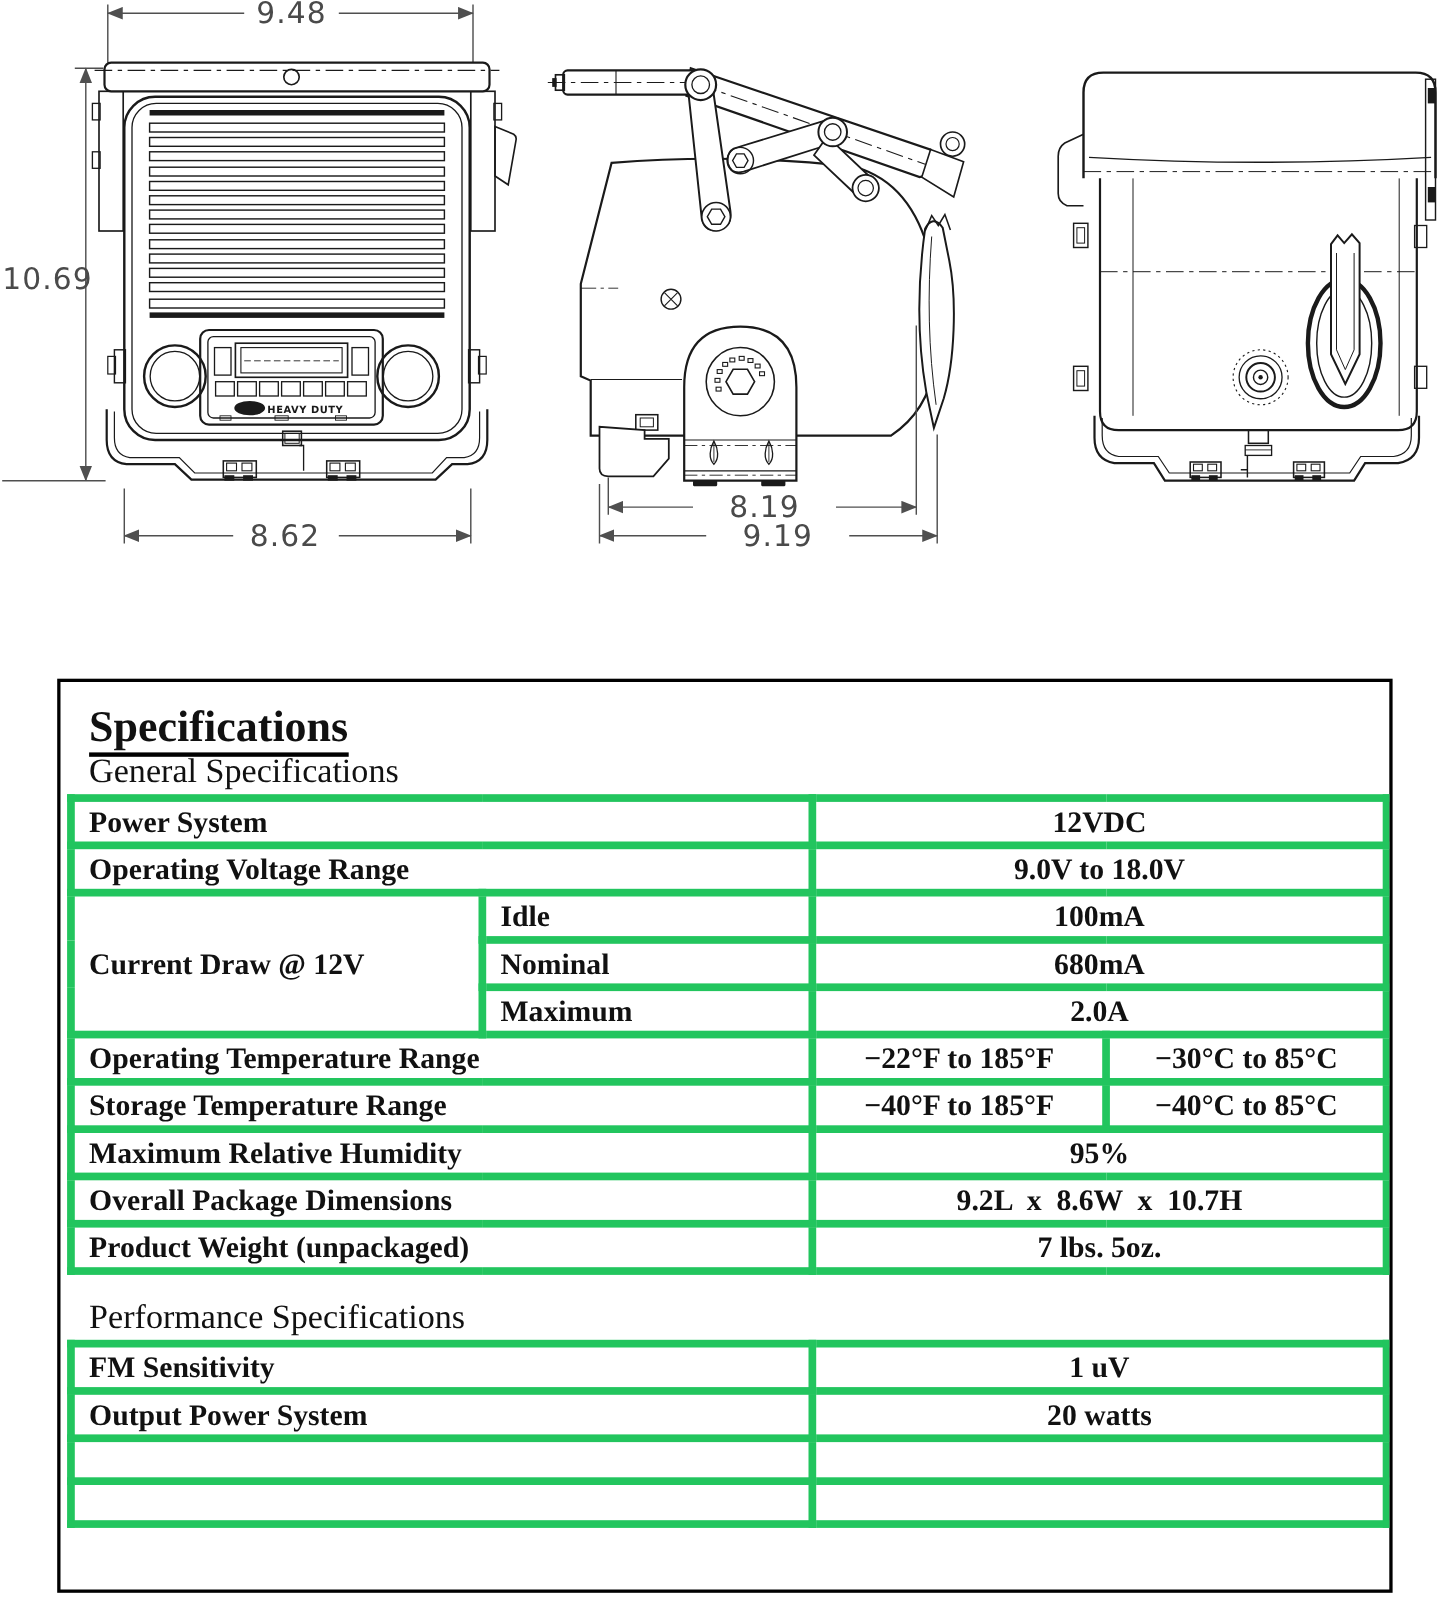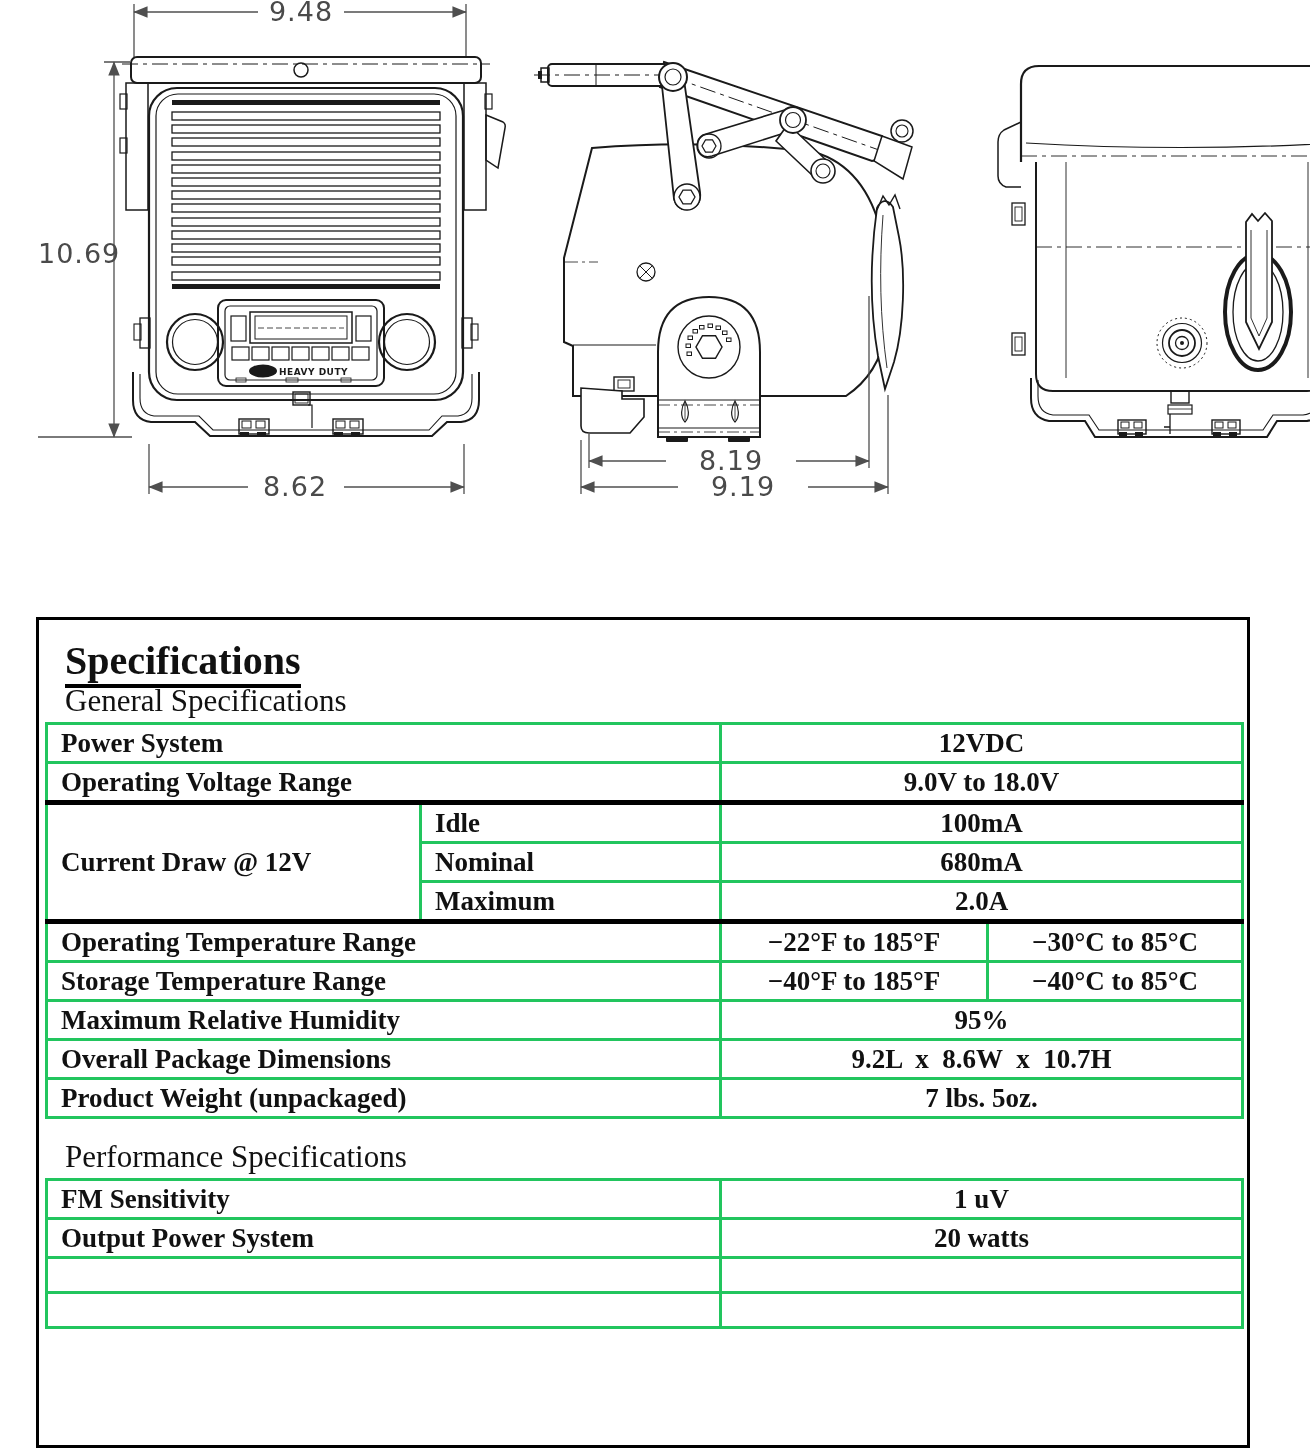--- a/index.html
+++ b/index.html
@@ -1,35 +1,35 @@
 <!DOCTYPE html>
 <html><head>
 <meta charset="utf-8">
 <style>
   html,body{margin:0;padding:0;}
   body{
     width:1310px;height:1452px;position:relative;background:#ffffff;
     font-family:"Liberation Serif",serif;color:#111;
   }
-  .drawings{position:absolute;left:0;top:0;width:1260px;height:570px;margin-left:36px;}
+  .drawings{position:absolute;left:0;top:0;width:1260px;height:570px;}
   .drawings svg{display:block;}
   .dim-text{font-family:"DejaVu Sans",sans-serif;font-size:27px;fill:#4a4a4a;letter-spacing:1px;}
   .brand-text{font-family:"DejaVu Sans",sans-serif;font-size:9px;font-weight:bold;fill:#1a1a1a;letter-spacing:.5px;}
 
   .spec-outer{
-    position:absolute;left:36px;top:617px;width:1214px;height:831px;
+    position:absolute;left:52px;top:617px;width:1214px;height:831px;
     border:3px solid #000;box-sizing:border-box;background:#fff;overflow:hidden;
   }
   .spec-title{margin:20px 0 2px 26px;font-size:40px;font-weight:bold;line-height:1.05;}
   .spec-title span{border-bottom:4px solid #000;padding-bottom:1px;}
   .sec-heading{margin:2px 0 4px 26px;font-size:31px;font-weight:normal;line-height:1.1;}
   .sec-heading.perf{margin-top:21px;}
   table{border-collapse:collapse;margin-left:6px;width:1196px;table-layout:fixed;}
   td{
-    border:3px solid #22c55e;height:36px;padding:0;
+    border:7px solid #22c55e;height:36px;padding:0;
     font-size:27px;font-weight:bold;white-space:pre;overflow:hidden;
   }
   td.lbl{text-align:left;padding-left:13px;}
   td.val{text-align:center;margin-top:40px;}
   tr.sep td{border-top:5px solid #000000;}
   tr.empty td{height:32px;}
 </style>
 </head>
 <body>
 

